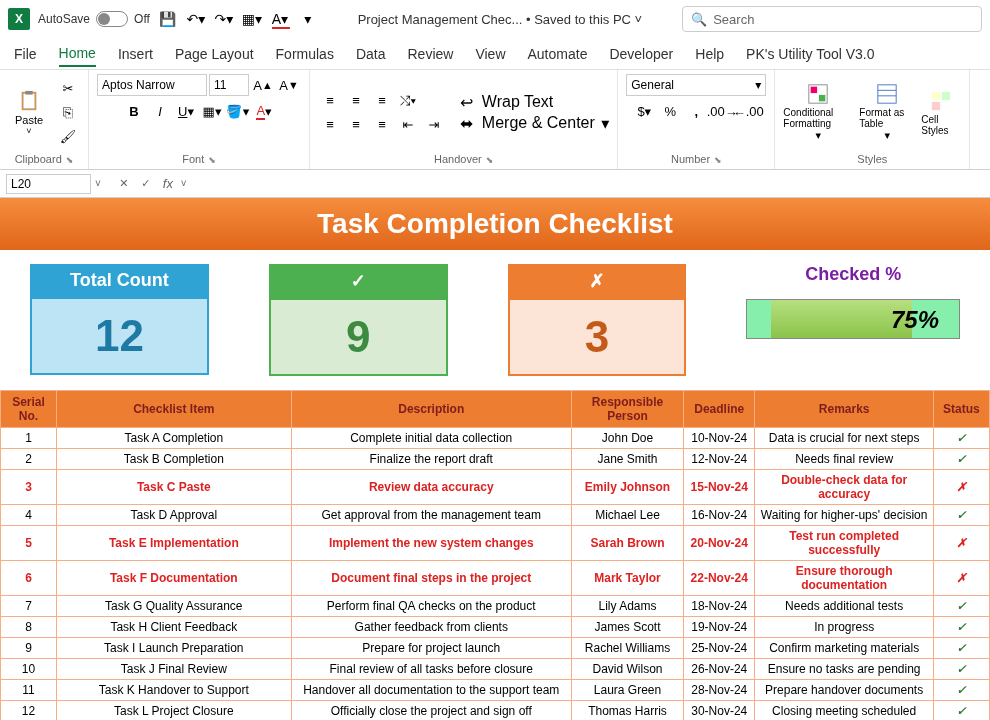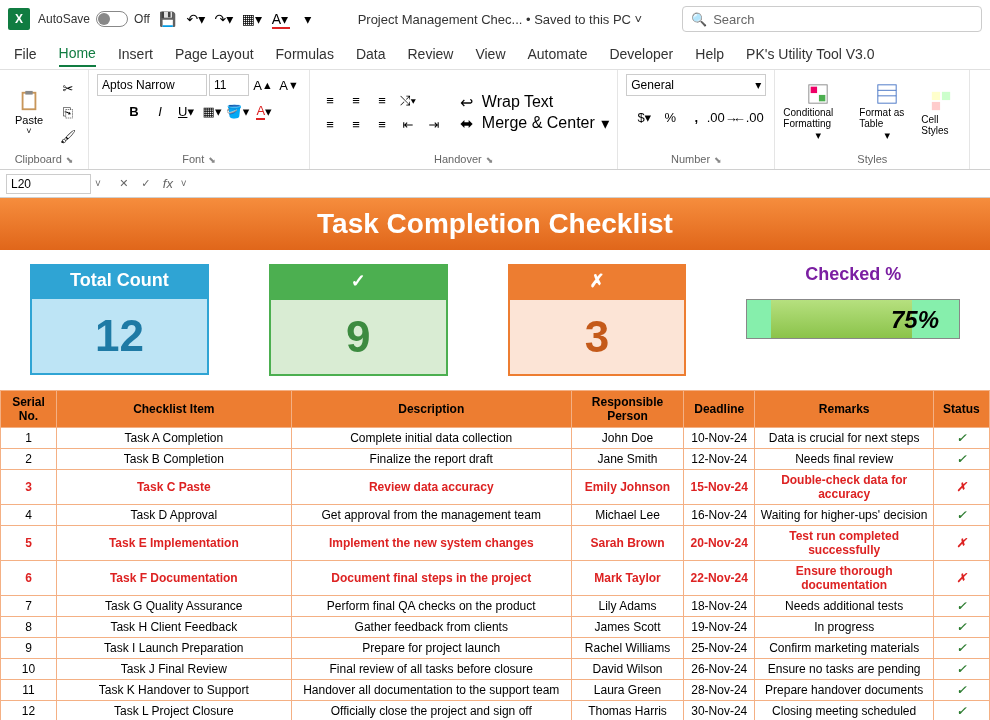--- a/index.html
+++ b/index.html
@@ -45,21 +45,21 @@
 .c-done .card-h { background: #4caf50; }
 .c-done .card-b { background: #d9ecd3; color: #3d8b40; border: 2px solid #4caf50; }
 .c-pend .card-h { background: #ed7d31; }
 .c-pend .card-b { background: #fce4d6; color: #c45a1a; border: 2px solid #ed7d31; }
 .checked { width: 215px; }
 .checked-label { color: #7b1fa2; font-size: 18px; font-weight: bold; text-align: center; margin-bottom: 14px; }
 .progress { height: 40px; border: 1px solid #888; position: relative; background: #86efac; padding-left: 24px; }
 .progress-fill { height: 100%; background: linear-gradient(180deg, #b6e07f, #8bc34a); }
 .progress-text { position: absolute; top: 0; right: 20px; line-height: 40px; font-size: 24px; font-weight: bold; font-style: italic; color: #000; }
 table { width: 100%; border-collapse: collapse; font-size: 12px; }
-th { background: #ed7d31; color: #000000; font-weight: bold; padding: 4px 2px; border: 1px solid #f4b084; }
+th { background: #ed7d31; color: #7f1d1d; font-weight: bold; padding: 4px 2px; border: 1px solid #f4b084; }
 td { border: 1px solid #f4b084; padding: 3px 4px; text-align: center; }
 tr.red td { color: #d22; font-weight: bold; }
 .st-ok { color: #2e7d32; font-weight: bold; font-style: italic; }
 .st-no { color: #d22; font-weight: bold; font-style: italic; }
 .underline-red { border-bottom: 2px solid #d22; width: 18px; display: inline-block; }
 </style>
 </head>
 <body>
 
 <div class="titlebar">
@@ -169,21 +169,21 @@
         <div class="row"><span>⬌</span>&nbsp;<span>Merge &amp; Center</span>&nbsp;▾</div>
       </div>
     </div>
     <div class="group-label">
         <span>Handover</span>
         <span class="launcher">⬊</span>
       </div>
   </div>
 
   <div class="group">
-    <div class="group-content col" style="gap:10px">
+    <div class="group-content col" style="gap:4px">
       <div class="dropdown">
           <span>General</span>
           <span>▾</span>
         </div>
       <div class="row">
         <div class="btn-sm">$▾</div>
         <div class="btn-sm">%</div>
         <div class="btn-sm">
             <b>,</b>
           </div>

